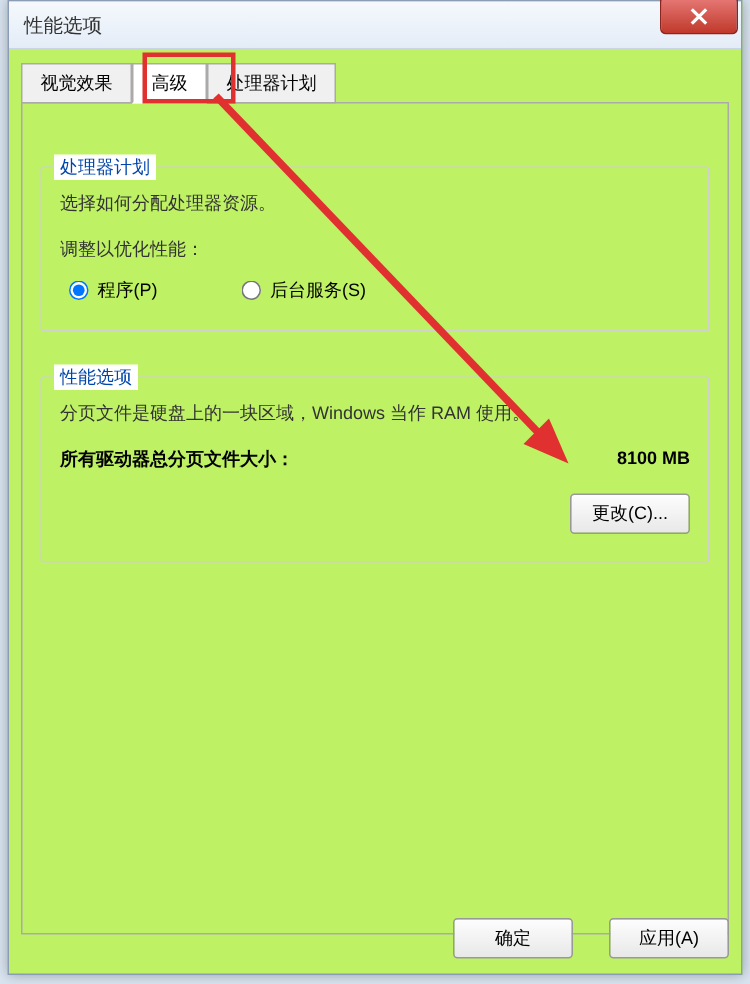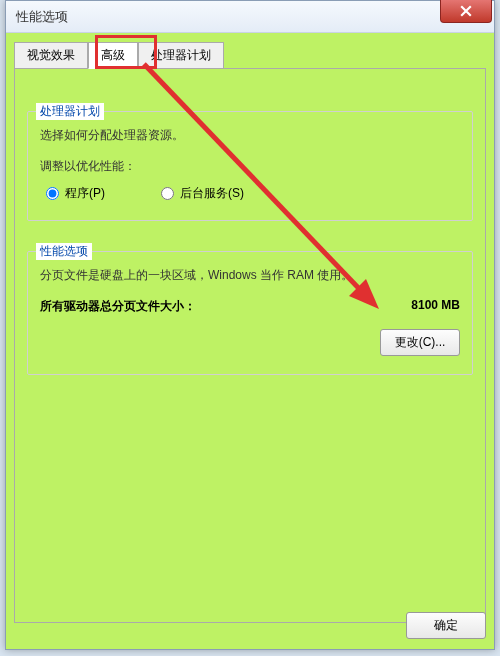--- a/index.html
+++ b/index.html
@@ -75,19 +75,20 @@
       </div>
       <div class="btn-row">
         <button class="win-btn">更改(C)...</button>
       </div>
     </div>
 
   </div>
 
   <div class="bottom-bar">
     <button class="win-btn">确定</button>
+    <button class="win-btn">应用(A)</button>
   </div>
 </div>
 
 <svg class="arrow" viewBox="0 0 260 260">
   <line x1="10" y1="10" x2="235" y2="245" stroke="#e03030" stroke-width="5"></line>
   <polygon points="245,255 215,242 232,225" fill="#e03030"></polygon>
 </svg>
 
 </body></html>

